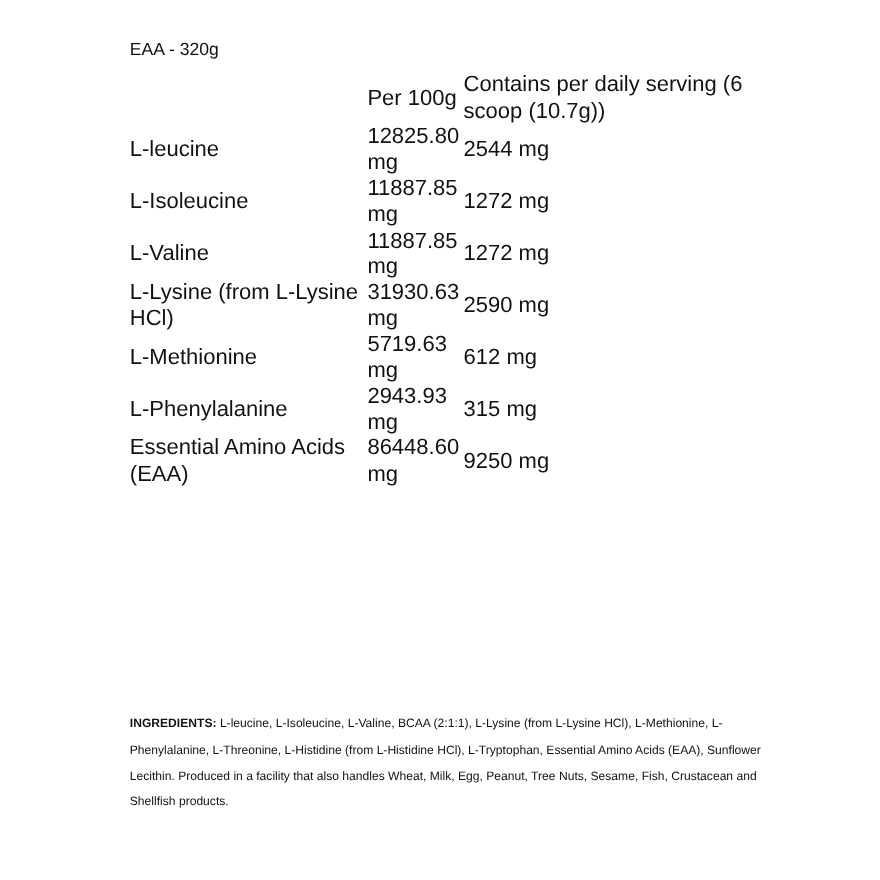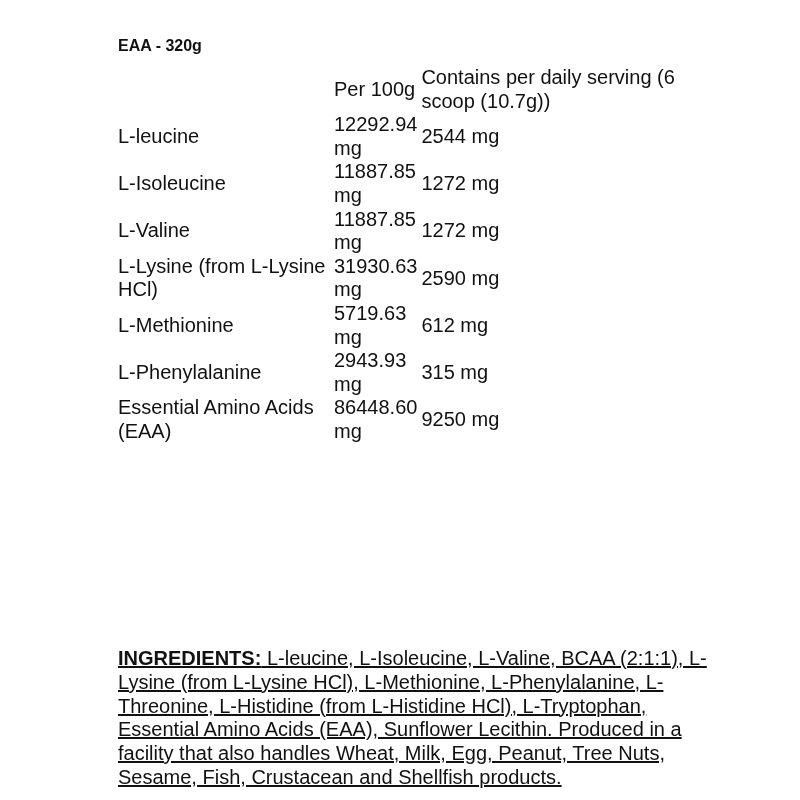--- a/index.html
+++ b/index.html
@@ -2,51 +2,51 @@
 <html><head>
   <meta charset="utf-8">
   <style>
     html, body { margin: 0; padding: 0; background: #ffffff; }
     body {
       width: 800px; height: 800px; overflow: hidden; position: relative;
       font-family: "Liberation Sans", sans-serif; color: #111111;
     }
     .title {
       position: absolute; left: 118px; top: 34px;
-      font-size: 16px; font-weight: bold; line-height: 24px; margin: 0;
+      font-size: 16px; font-weight: normal; line-height: 24px; margin: 0;
     }
     table.nutri {
       position: absolute; left: 116px; top: 66px;
       border-collapse: collapse; font-size: 20px; line-height: 23.6px;
     }
     table.nutri td { padding: 0 2px; vertical-align: middle; }
     td.c-name { width: 212px; }
     td.c-per { width: 80px; }
     td.c-serv { width: 290px; }
     .ingredients {
       position: absolute; left: 118px; top: 647px; width: 590px;
-      font-size: 20px; line-height: 23.8px; margin: 0; text-decoration: underline;
+      font-size: 11px; line-height: 23.8px; margin: 0;
     }
     .ingredients .label { font-weight: bold; }
   </style>
 </head>
 <body>
 
 <h1 class="title">EAA - 320g</h1>
 
 <table class="nutri">
   <tbody>
     <tr>
       <td class="c-name"></td>
       <td class="c-per">Per 100g</td>
       <td class="c-serv">Contains per daily serving (6 scoop (10.7g))</td>
     </tr>
     <tr>
       <td class="c-name">L-leucine</td>
-      <td class="c-per">12292.94 mg</td>
+      <td class="c-per">12825.80 mg</td>
       <td class="c-serv">2544 mg</td>
     </tr>
     <tr>
       <td class="c-name">L-Isoleucine</td>
       <td class="c-per">11887.85 mg</td>
       <td class="c-serv">1272 mg</td>
     </tr>
     <tr>
       <td class="c-name">L-Valine</td>
       <td class="c-per">11887.85 mg</td>

